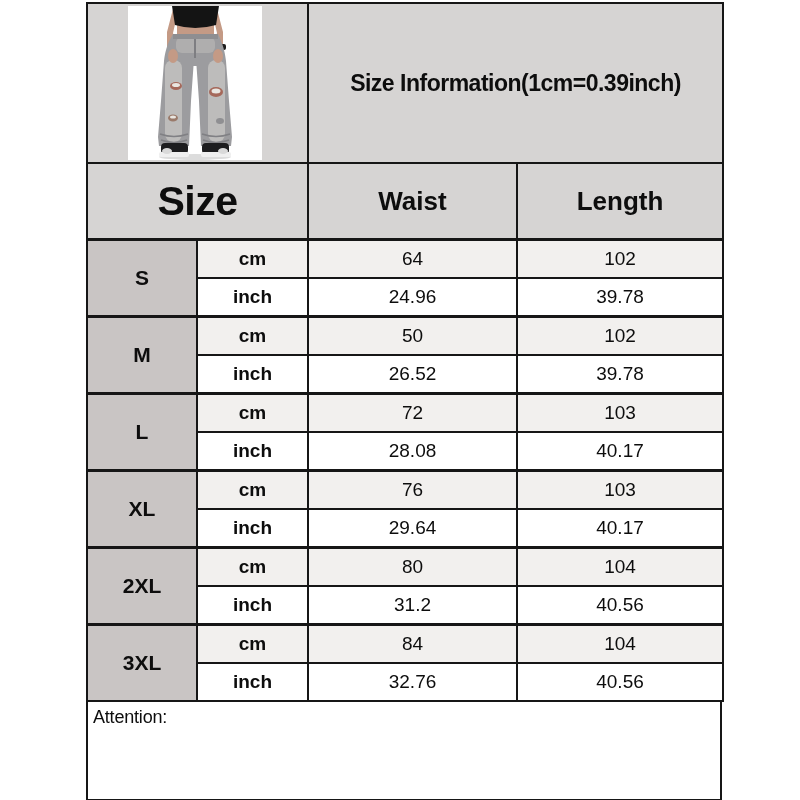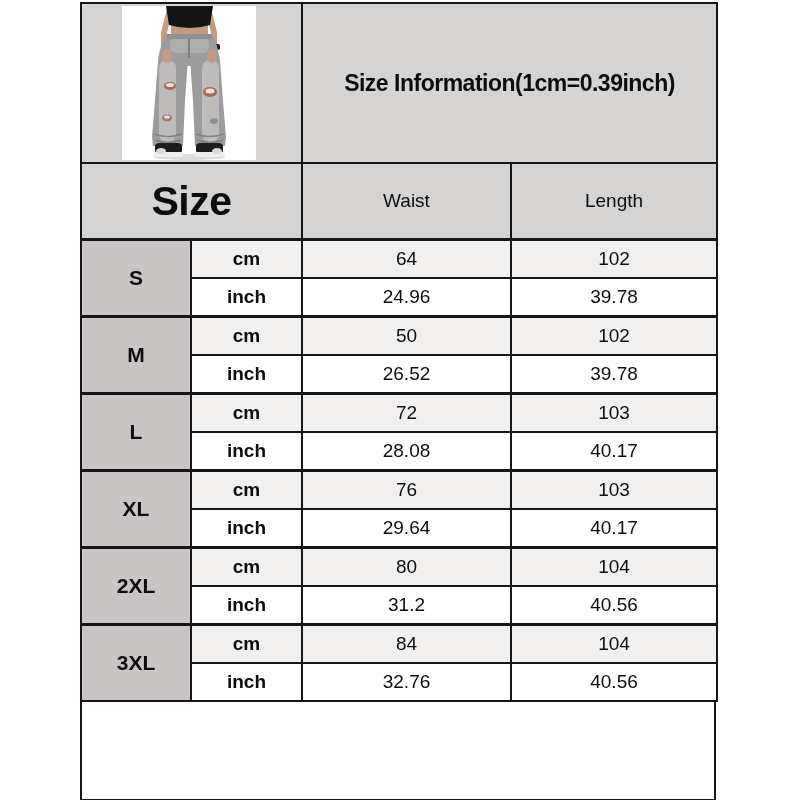--- a/index.html
+++ b/index.html
@@ -2,40 +2,40 @@
 <html style="--headerGray: #d6d4d3; --sizeLabelGray: #c9c5c4; --cmRowTint: #f2f0ee; --inchRowWhite: #ffffff; --borderBlack: #161616; --textBlack: #0d0d0d;"><head>
 <meta charset="utf-8">
 <style>
   html,body{margin:0;padding:0;}
   body{
     width:800px;height:800px;overflow:hidden;background:#ffffff;
     font-family:"Liberation Sans", sans-serif;
     color:var(--textBlack,#0d0d0d);
     position:relative;
   }
-  .sheet{position:absolute;left:80px;top:2px;width:636px;}
+  .sheet{position:absolute;left:86px;top:2px;width:636px;}
   table.size-table{
     border-collapse:collapse;table-layout:fixed;width:636px;
   }
   table.size-table td{
     border:2px solid var(--borderBlack,#161616);
     text-align:center;vertical-align:middle;padding:0;overflow:hidden;
   }
   .photo-cell{background:var(--headerGray,#d6d4d3);height:158px;}
   .photo-frame{width:134px;height:154px;background:#ffffff;margin:1px 0 1px 40px;}
   .photo-frame svg{display:block;}
   .title-cell{
     background:var(--headerGray,#d6d4d3);
     font-weight:bold;font-size:23px;letter-spacing:-0.5px;
   }
   .size-head{
     background:var(--headerGray,#d6d4d3);
     font-weight:bold;font-size:41px;height:74px;letter-spacing:-0.5px;
   }
-  .col-head{background:var(--headerGray,#d6d4d3);font-weight:normal;font-size:19px;}
+  .col-head{background:var(--headerGray,#d6d4d3);font-weight:bold;font-size:26px;}
   .size-label{
     background:var(--sizeLabelGray,#c9c5c4);
     font-weight:bold;font-size:21px;
   }
   tr.cm-row td{height:36px;background:var(--cmRowTint,#f2f0ee);}
   tr.inch-row td{height:36px;background:var(--inchRowWhite,#ffffff);}
   tr.cm-row td.size-label{background:var(--sizeLabelGray,#c9c5c4);}
   tr.group-first td{border-top-width:3px;}
   .unit{font-weight:bold;font-size:19px;}
   .val{font-weight:normal;font-size:19px;}
@@ -183,14 +183,15 @@
       </tr>
       <tr class="inch-row">
         <td class="unit">inch</td>
         <td class="val">32.76</td>
         <td class="val">40.56</td>
       </tr>
     </tbody>
   </table>
 
   <div class="attention">
+    <div>Attention:</div>
   </div>
 </div>
 
 </body></html>

